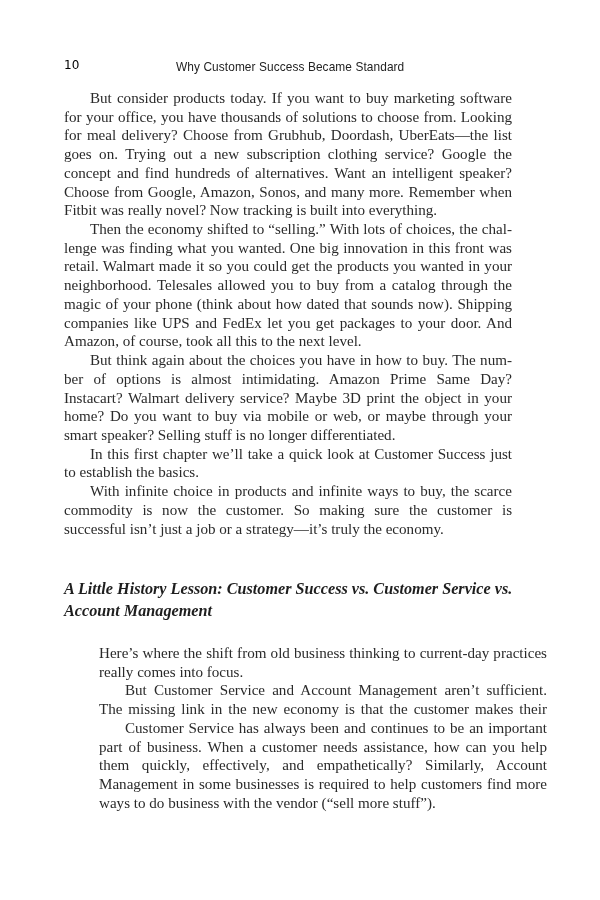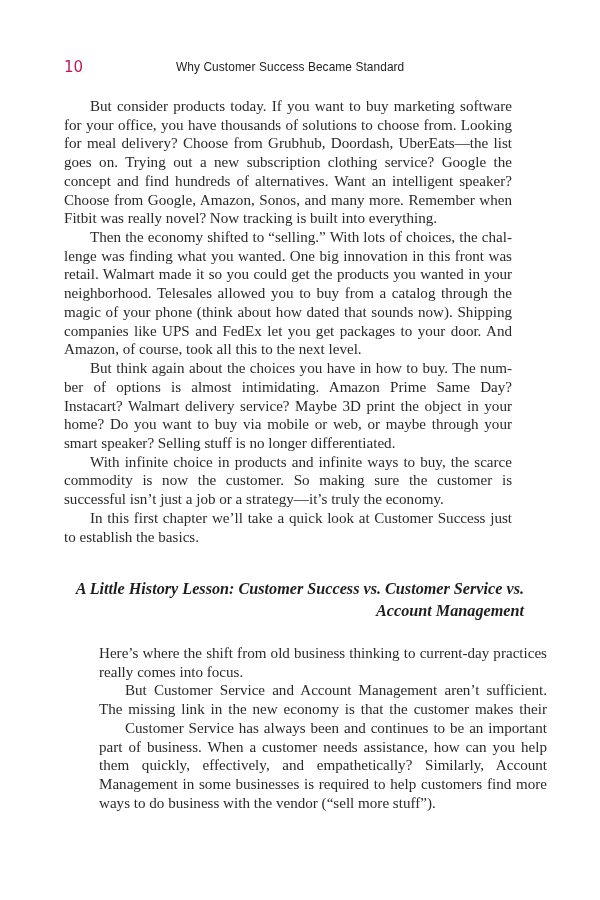--- a/index.html
+++ b/index.html
@@ -1,42 +1,42 @@
 <!DOCTYPE html>
 <html><head>
 <meta charset="utf-8">
 <style>
   html, body { margin: 0; padding: 0; background: #ffffff; }
   body { width: 600px; height: 900px; position: relative; overflow: hidden; }
   .page { position: absolute; left: 0; top: 0; width: 600px; height: 900px; background: #fff; }
   .running-head { position: absolute; top: 58px; left: 64px; width: 448px; height: 20px; }
-  .page-number { position: absolute; left: 0; top: 0; font-family: "DejaVu Sans", sans-serif; font-size: 15px; color: #be185d; }
+  .page-number { position: absolute; left: 0; top: 0; font-family: "DejaVu Sans", sans-serif; font-size: 12px; color: #000000; }
   .running-title { position: absolute; left: 112px; top: 1px; font-family: "Liberation Sans", sans-serif; font-size: 13.5px; color: #222; transform: scaleX(0.88); transform-origin: left top; letter-spacing: 0.1px; }
-  .body-text { position: absolute; left: 64px; top: 97px; width: 448px; font-family: "Liberation Serif", serif; font-size: 15.1px; line-height: 18.72px; color: #2a2a2a; text-align: justify; hyphens: manual; }
+  .body-text { position: absolute; left: 64px; top: 89px; width: 448px; font-family: "Liberation Serif", serif; font-size: 15.1px; line-height: 18.72px; color: #2a2a2a; text-align: justify; hyphens: manual; }
   .body-text p { margin: 0; text-indent: 26px; }
   .body-text p.noindent { text-indent: 0; }
-  .section-heading { position: absolute; left: 64px; top: 578px; width: 460px; font-family: "Liberation Serif", serif; font-style: italic; font-weight: bold; font-size: 16.2px; line-height: 22px; color: #1e1e1e; text-align: right; }
+  .section-heading { position: absolute; left: 64px; top: 578px; width: 460px; font-family: "Liberation Serif", serif; font-style: italic; font-weight: bold; font-size: 16.2px; line-height: 22px; color: #1e1e1e; }
   .body-text-2 { top: 644px; margin-left: 35px; }
 </style>
 </head>
 <body>
 
 <div class="page">
 
   <div class="running-head">
     <span class="page-number">10</span>
     <span class="running-title">Why Customer Success Became Standard</span>
   </div>
 
   <div class="body-text">
     <p>But consider products today. If you want to buy marketing software for your office, you have thousands of solutions to choose from. Looking for meal delivery? Choose from Grubhub, Doordash, UberEats—the list goes on. Trying out a new subscription clothing service? Google the concept and find hundreds of alternatives. Want an intelligent speaker? Choose from Google, Amazon, Sonos, and many more. Remember when Fitbit was really novel? Now tracking is built into everything.</p>
     <p>Then the economy shifted to “selling.” With lots of choices, the chal­lenge was finding what you wanted. One big innovation in this front was retail. Walmart made it so you could get the products you wanted in your neighborhood. Telesales allowed you to buy from a catalog through the magic of your phone (think about how dated that sounds now). Shipping companies like UPS and FedEx let you get packages to your door. And Amazon, of course, took all this to the next level.</p>
     <p>But think again about the choices you have in how to buy. The num­ber of options is almost intimidating. Amazon Prime Same Day? Instacart? Walmart delivery service? Maybe 3D print the object in your home? Do you want to buy via mobile or web, or maybe through your smart speaker? Selling stuff is no longer differentiated.</p>
+    <p>In this first chapter we’ll take a quick look at Customer Success just to establish the basics.</p>
     <p>With infinite choice in products and infinite ways to buy, the scarce commodity is now the customer. So making sure the customer is successful isn’t just a job or a strategy—it’s truly the economy.</p>
-    <p>In this first chapter we’ll take a quick look at Customer Success just to establish the basics.</p>
   </div>
 
   <h2 class="section-heading" style="margin:0;">A Little History Lesson: Customer Success vs. Customer Service vs. Account Management</h2>
 
   <div class="body-text body-text-2">
     <p class="noindent">Here’s where the shift from old business thinking to current-day practices really comes into focus.</p>
     <p style="text-align-last: justify;">But Customer Service and Account Management aren’t sufficient. The missing link in the new economy is that the customer makes their</p>
     <p>Customer Service has always been and continues to be an important part of business. When a customer needs assistance, how can you help them quickly, effectively, and empathetically? Similarly, Account Management in some businesses is required to help customers find more ways to do business with the vendor (“sell more stuff”).</p>
   </div>
 

